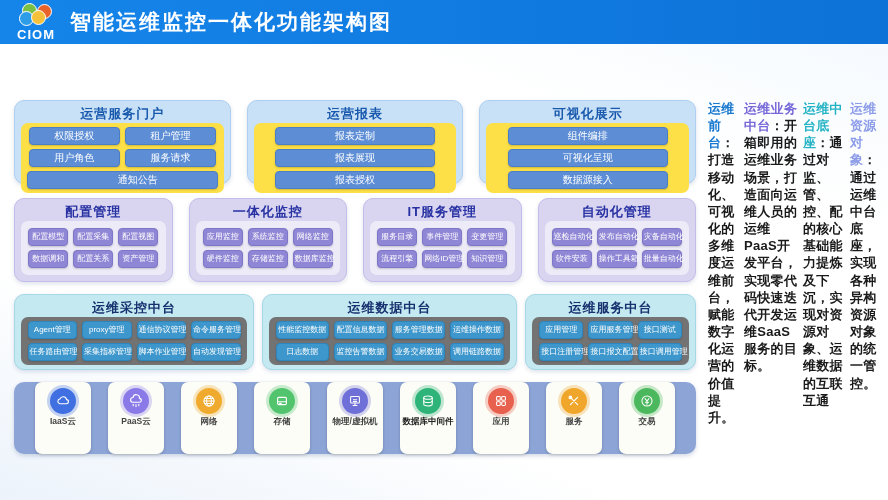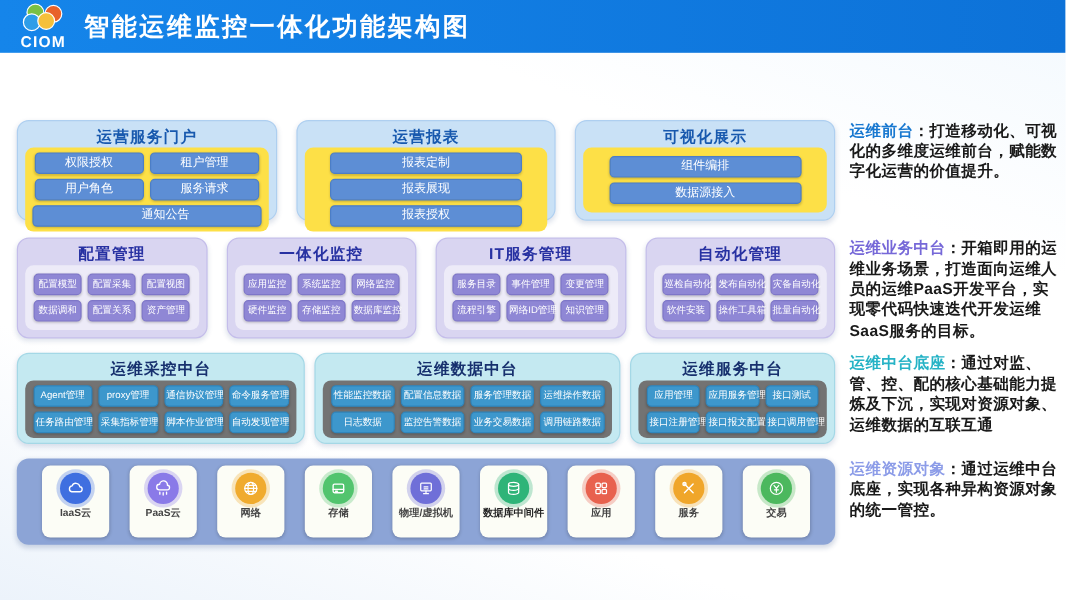--- a/index.html
+++ b/index.html
@@ -51,38 +51,38 @@
   .w-stack{width:84%;}
   .w-third{width:calc(33.3% - 4px);}
   .w-quart{width:calc(25% - 4px);}
   .p-wide{flex:242;}
   .p-wider{flex:258;}
   .p-narrow{flex:168;}
   
   .band{height:72px;background:#8ca4d6;border-radius:10px;display:flex;
     justify-content:space-evenly;align-items:center;padding:0 4px;
     box-shadow:0 2px 4px rgba(30,60,120,.2);}
-  .card{width:56px;height:60px;background:#fcfdf6;border-radius:7px;display:flex;
+  .card{width:56px;height:72px;background:#fcfdf6;border-radius:7px;display:flex;
     flex-direction:column;align-items:center;justify-content:flex-start;padding-top:6px;
     box-sizing:border-box;box-shadow:0 1px 3px rgba(0,0,0,.2);}
   .circ{width:26px;height:26px;border-radius:50%;display:flex;align-items:center;justify-content:center;flex:none;}
   .clabel{margin-top:3px;font-size:8.5px;line-height:1.15;color:#444;font-weight:600;text-align:center;}
   .clabel.em{font-weight:bold;color:#222;}
   .c0{background:#3f6fe0;box-shadow:0 0 0 3px rgba(63,111,224,.30);}
   .c1{background:#8a7ae8;box-shadow:0 0 0 3px rgba(138,122,232,.30);}
   .c2{background:#f0ab2e;box-shadow:0 0 0 3px rgba(240,171,46,.30);}
   .c3{background:#52c46e;box-shadow:0 0 0 3px rgba(82,196,110,.30);}
   .c4{background:#6f6fd8;box-shadow:0 0 0 3px rgba(111,111,216,.30);}
   .c5{background:#2eb478;box-shadow:0 0 0 3px rgba(46,180,120,.30);}
   .c6{background:#e8614e;box-shadow:0 0 0 3px rgba(232,97,78,.30);}
   .c7{background:#f0a62a;box-shadow:0 0 0 3px rgba(240,166,42,.30);}
   .c8{background:#4cb85e;box-shadow:0 0 0 3px rgba(76,184,94,.30);}
   .circ svg{width:16px;height:16px;display:block;}
   
-  .notes{flex:1;display:flex;flex-direction:column;}
+  .notes{flex:1;display:flex;flex-direction:row;}
   .note{font-size:13px;line-height:1.32;font-weight:600;color:#1a1a1a;letter-spacing:.3px;}
   .n0{height:98px;}
   .n1{height:96px;}
   .n2{height:88px;}
   .nlabel{font-weight:bold;}
   .lbl0{color:#1878d0;}
   .lbl1{color:#7668d8;}
   .lbl2{color:#26b3c6;}
   .lbl3{color:#8c9ce8;}
 </style>
@@ -123,20 +123,21 @@
           <div class="inner">
             <div class="btn w-stack">报表定制</div>
             <div class="btn w-stack">报表展现</div>
             <div class="btn w-stack">报表授权</div>
           </div>
         </div>
         <div class="panel t-blue">
           <div class="ptitle">可视化展示</div>
           <div class="inner">
             <div class="btn w-stack">组件编排</div>
+            <div class="btn w-stack">可视化呈现</div>
             <div class="btn w-stack">数据源接入</div>
           </div>
         </div>
       </div>
 
       <div class="prow row2">
         <div class="panel t-purple">
           <div class="ptitle">配置管理</div>
           <div class="inner">
             <div class="btn w-third">配置模型</div>

